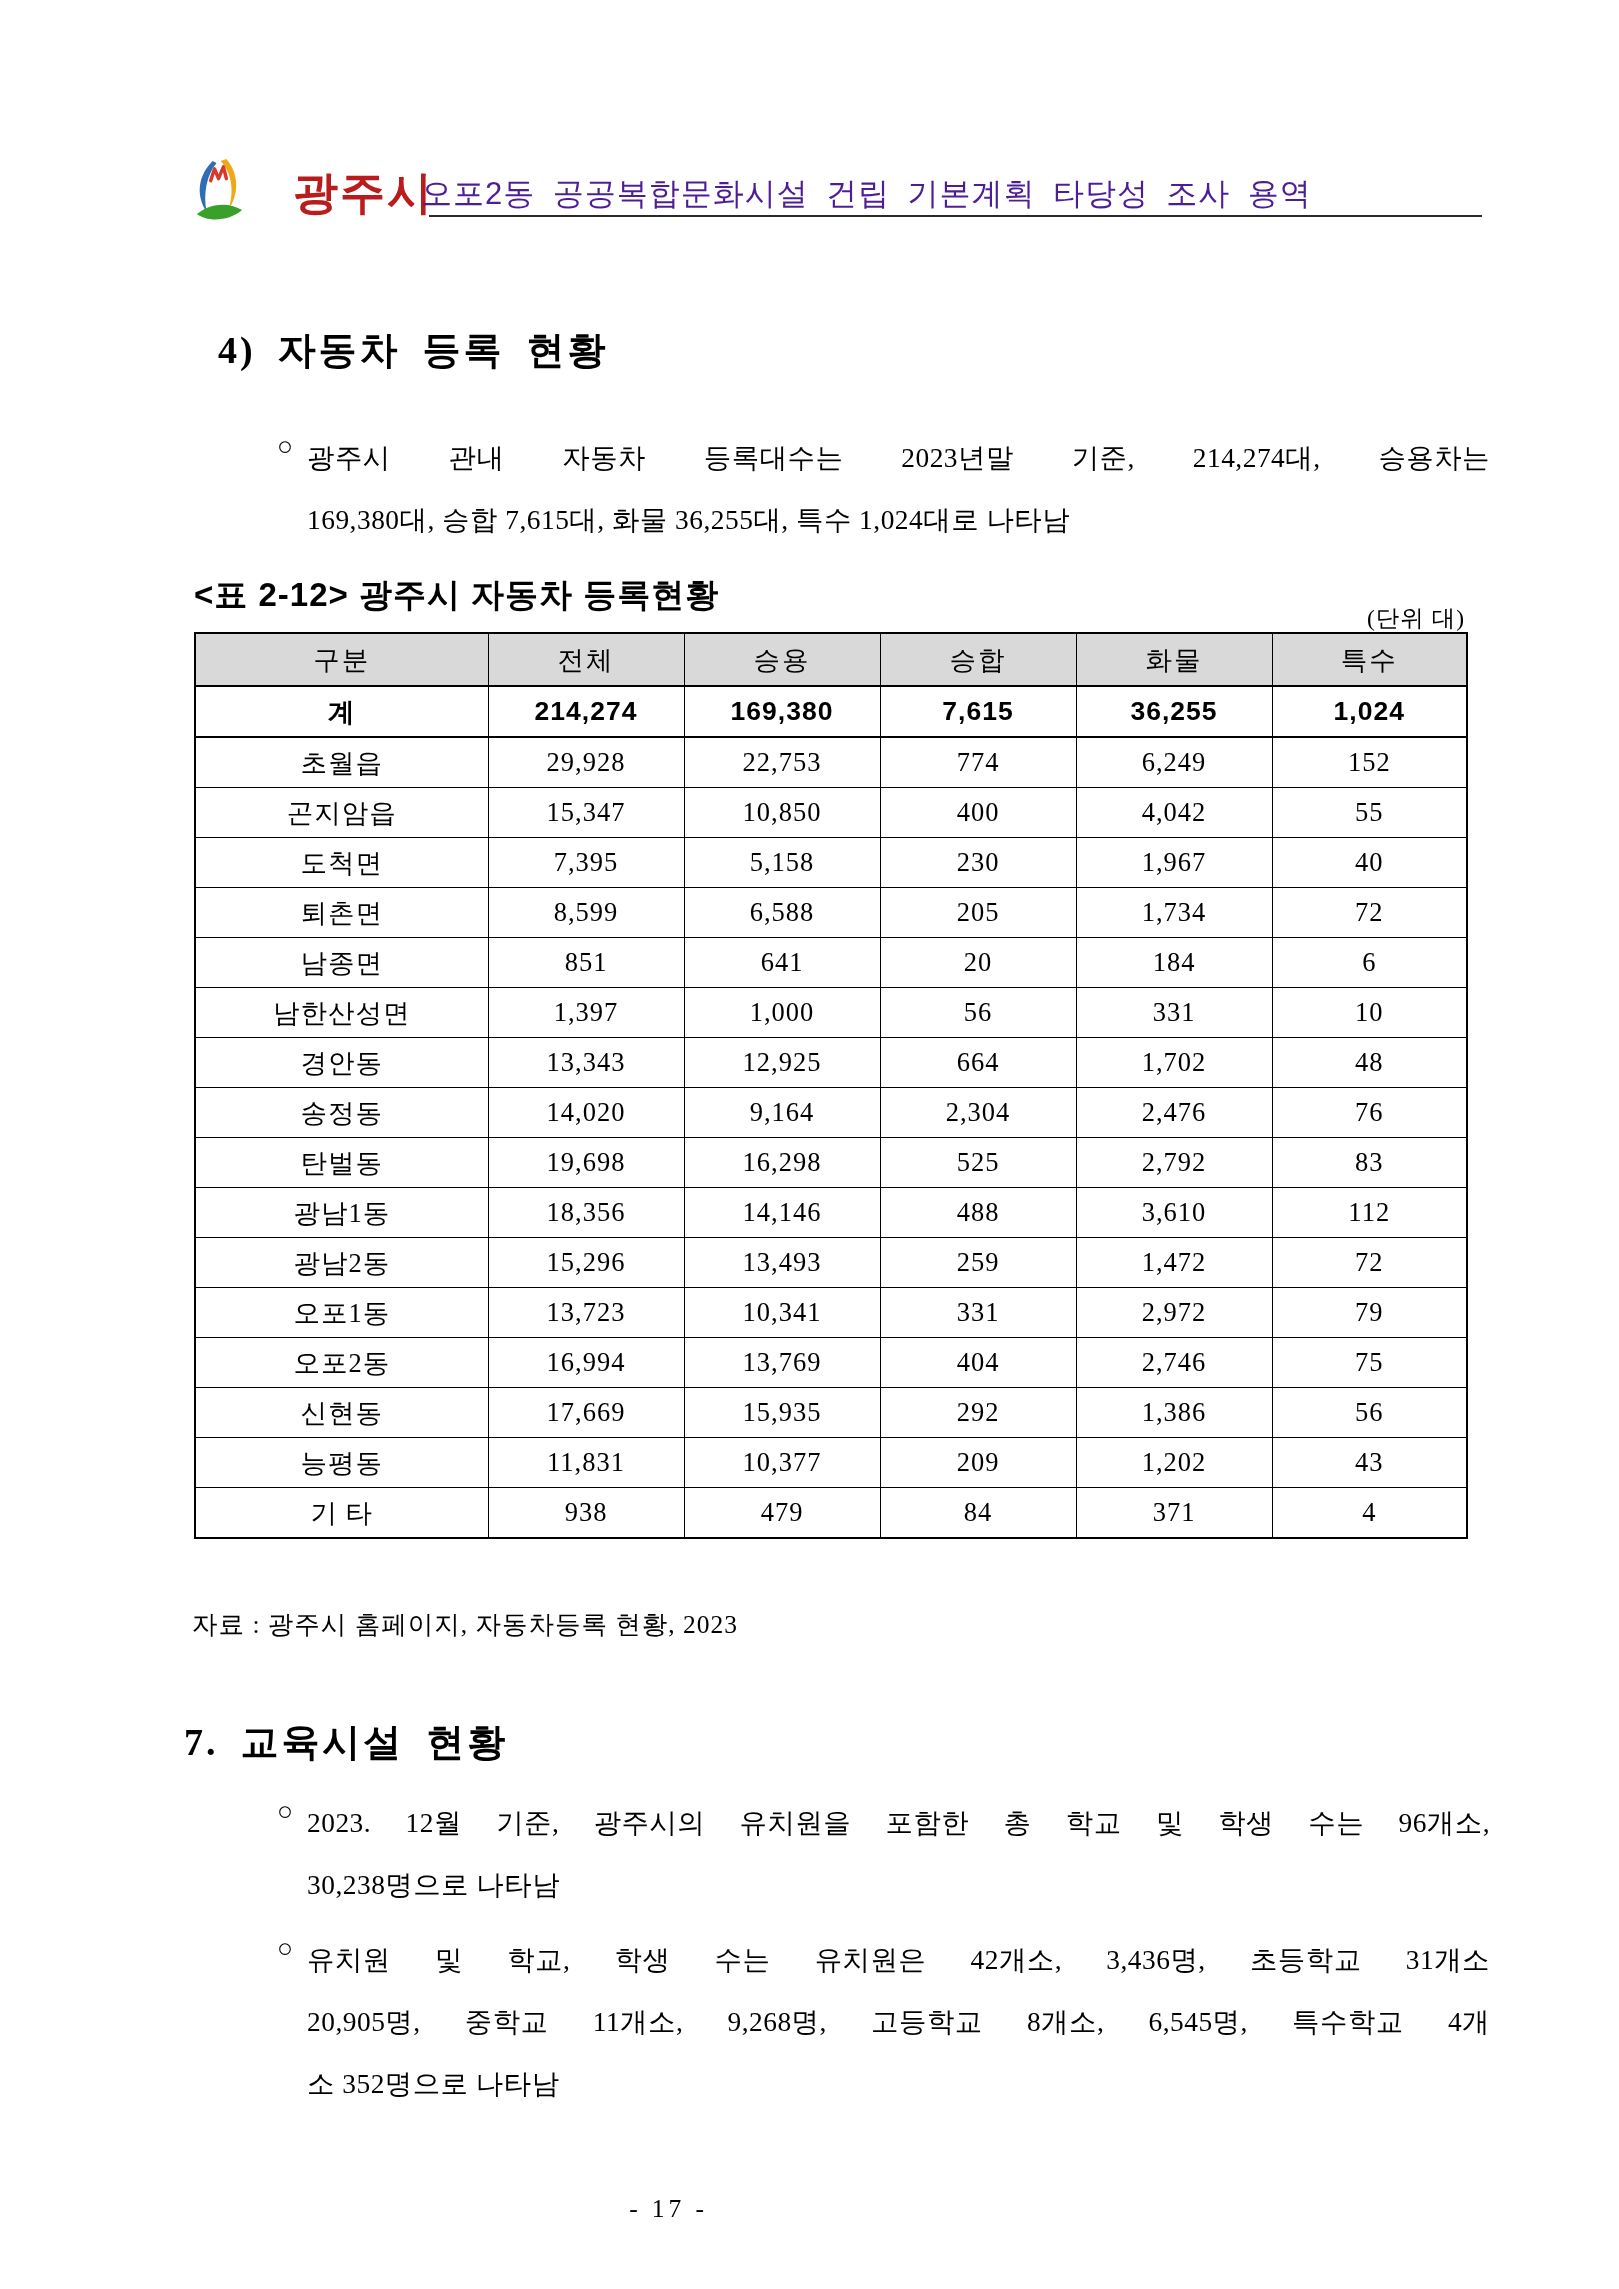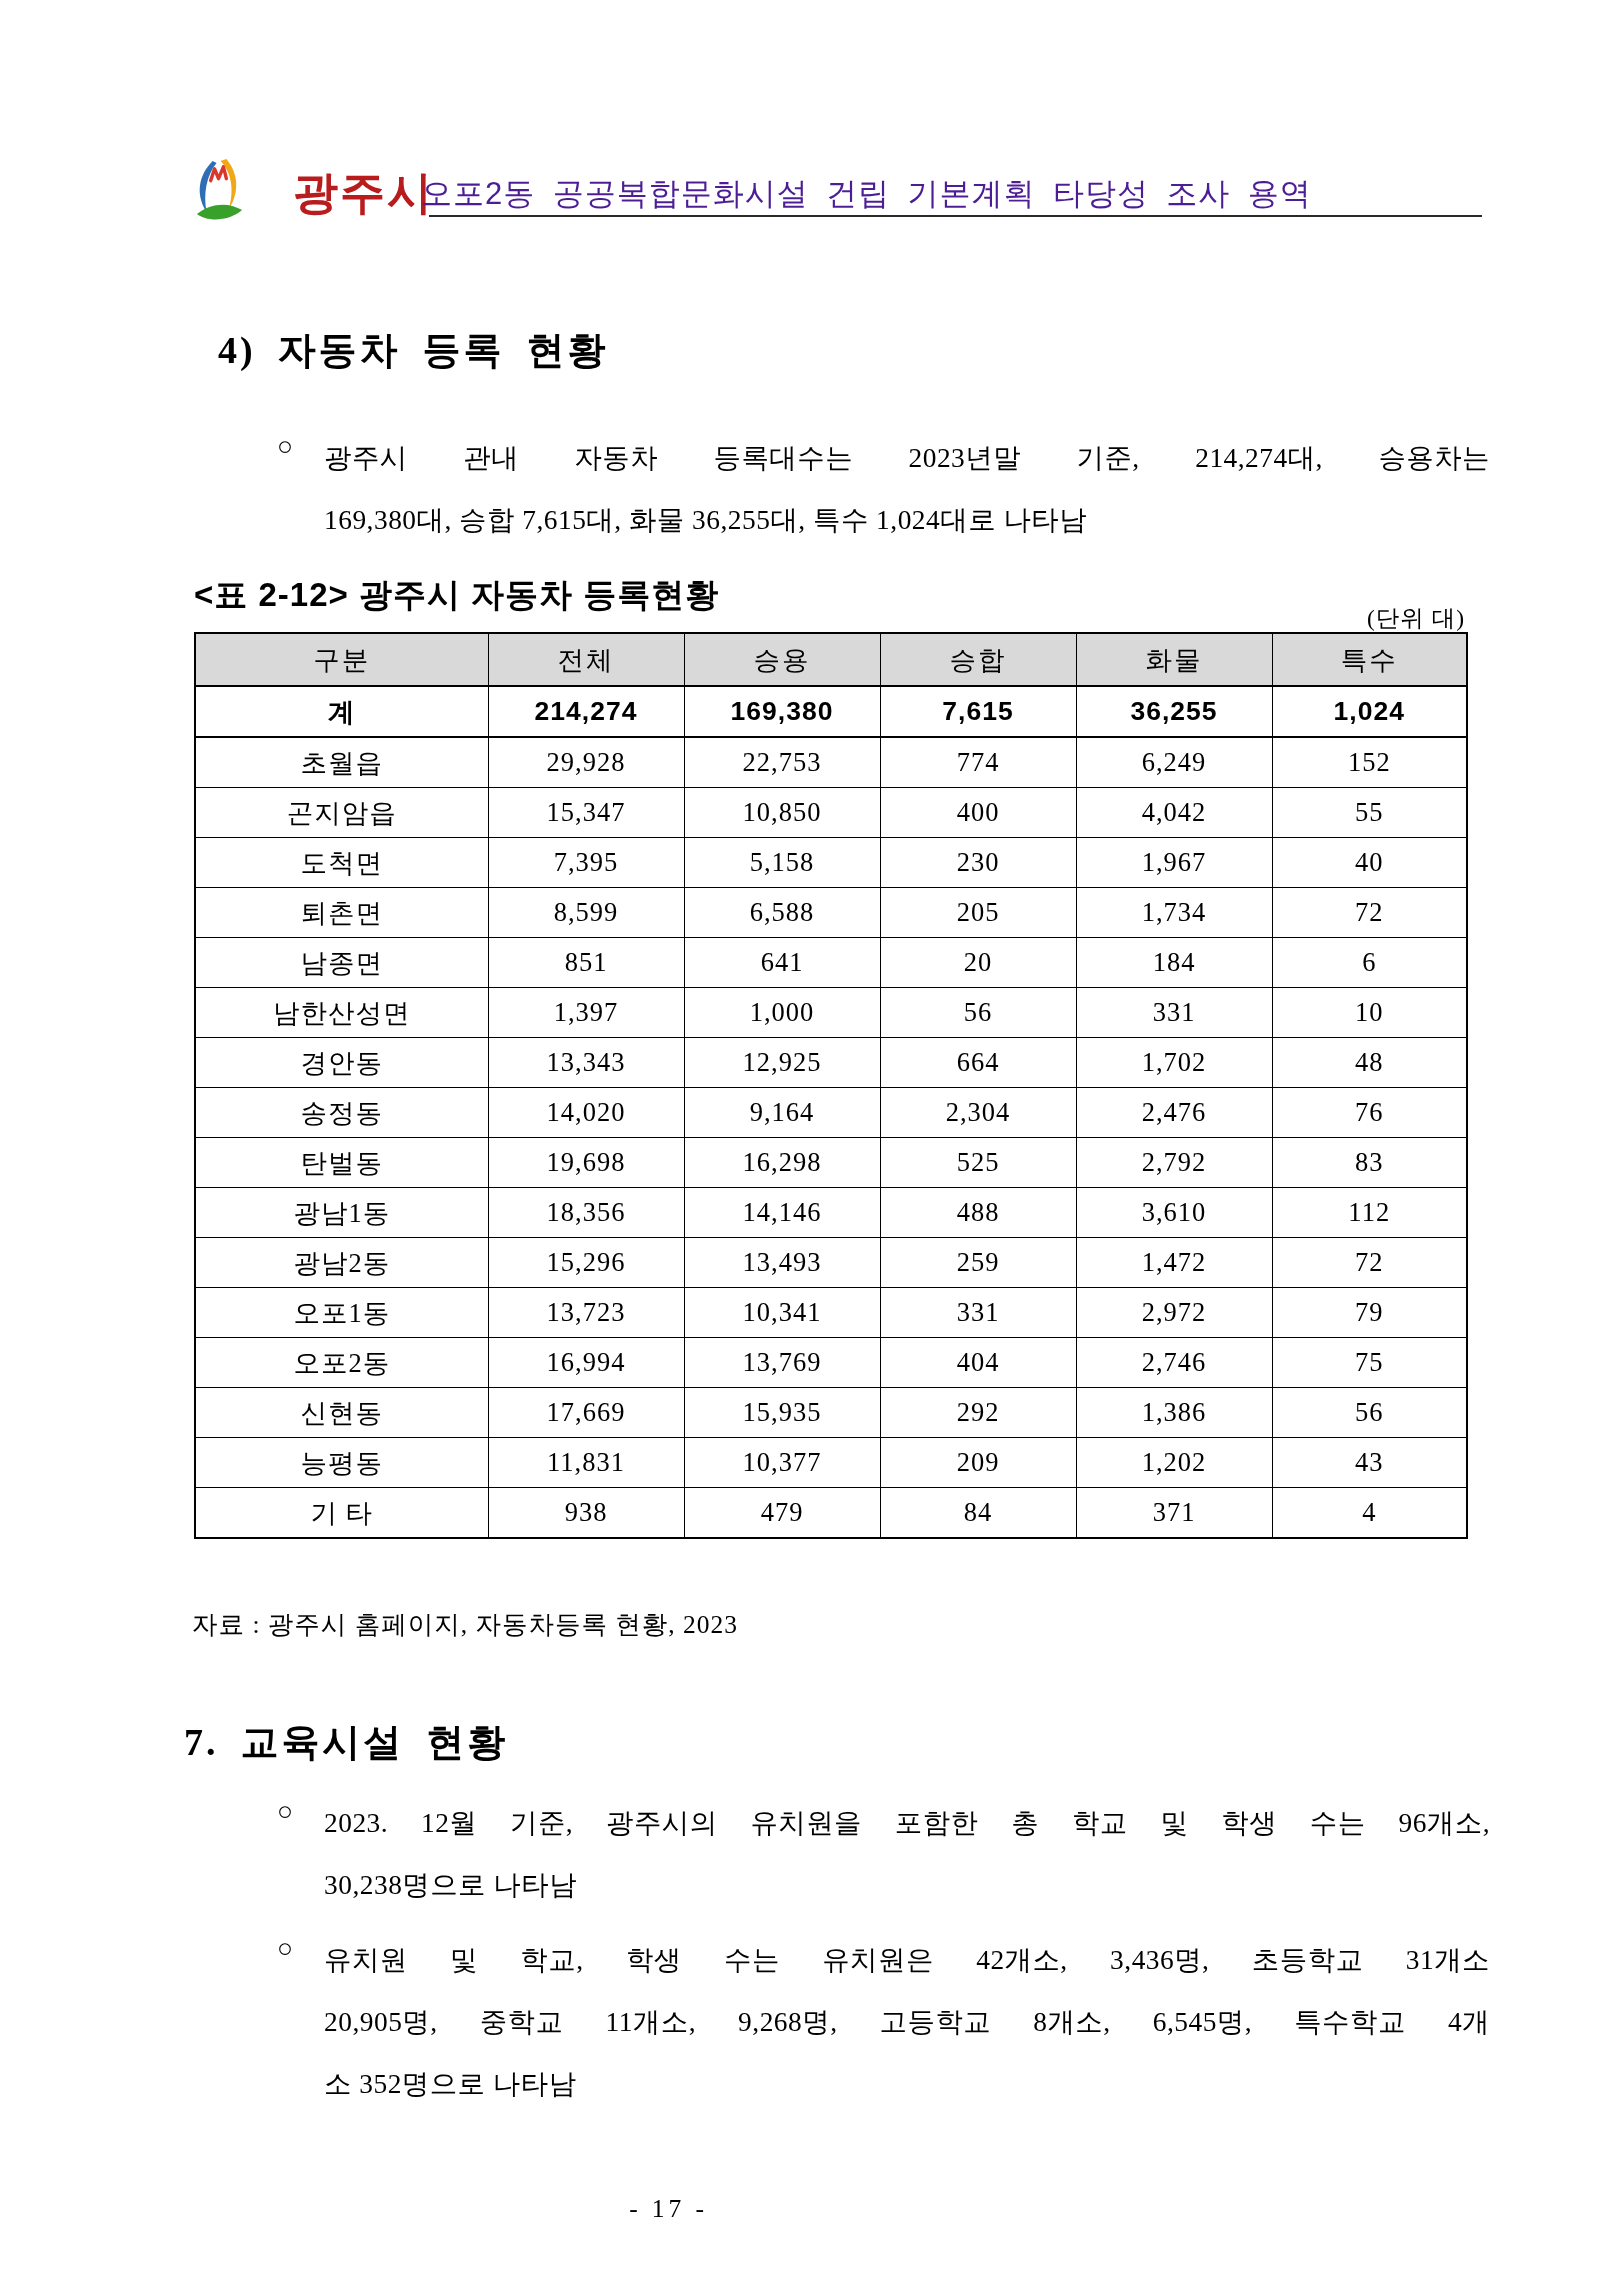--- a/index.html
+++ b/index.html
@@ -30,21 +30,21 @@
     font-size:38px; font-weight:700; letter-spacing:2.9px; word-spacing:9.8px;
   }
   .sec7-title {
     position:absolute; left:184px; top:1717px;
     font-size:38px; font-weight:700; letter-spacing:2.9px; word-spacing:9.8px;
   }
 
   
   .bullet { position:absolute; left:277px; width:1213px; }
   .bullet .marker { position:absolute; left:0; top:3.9px; font-size:26.5px; }
-  .bullet .lines { margin-left:47px; }
+  .bullet .lines { margin-left:30px; }
   .bullet .line { font-size:27.4px; line-height:62px; letter-spacing:0.5px; white-space:normal; }
   .bullet .line.just { text-align:justify; text-align-last:justify; }
   .b-sec4 { top:427px; }
   .b-sec7-1 { top:1792px; }
   .b-sec7-2 { top:1929px; }
 
   
   .tbl-caption {
     position:absolute; left:194px; top:573px;
     font-family:"Liberation Sans","DejaVu Sans",sans-serif;

